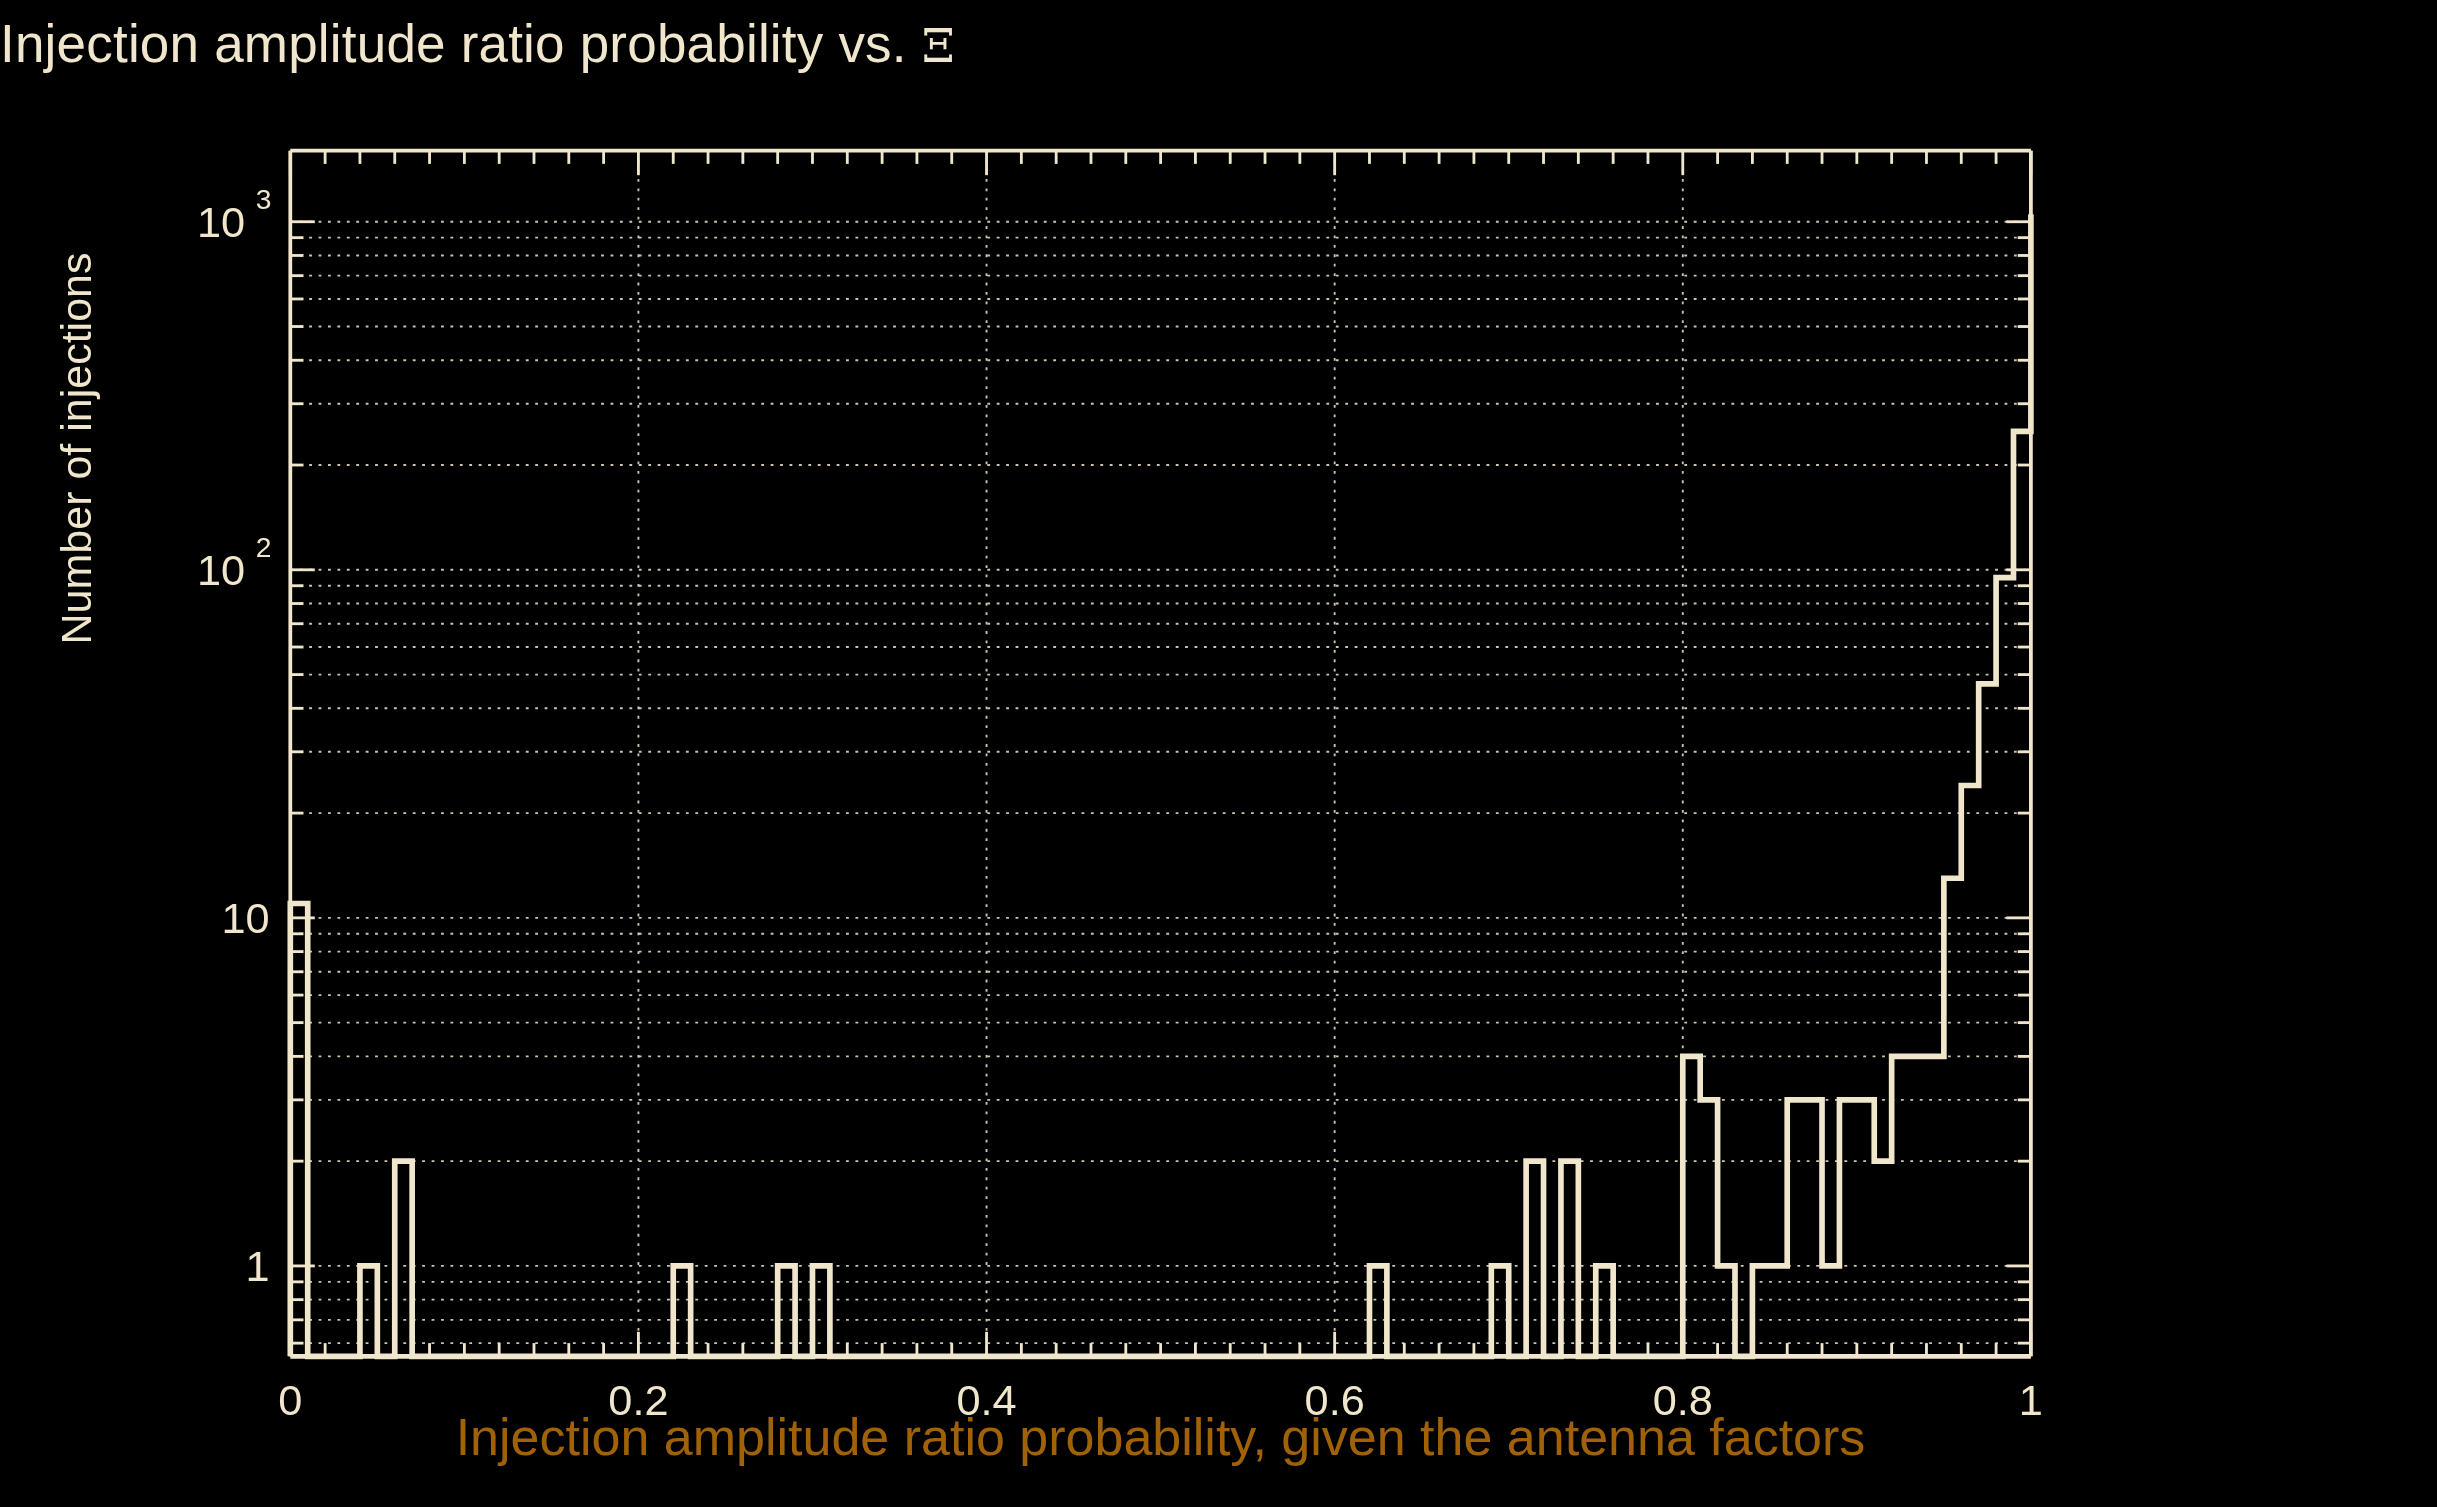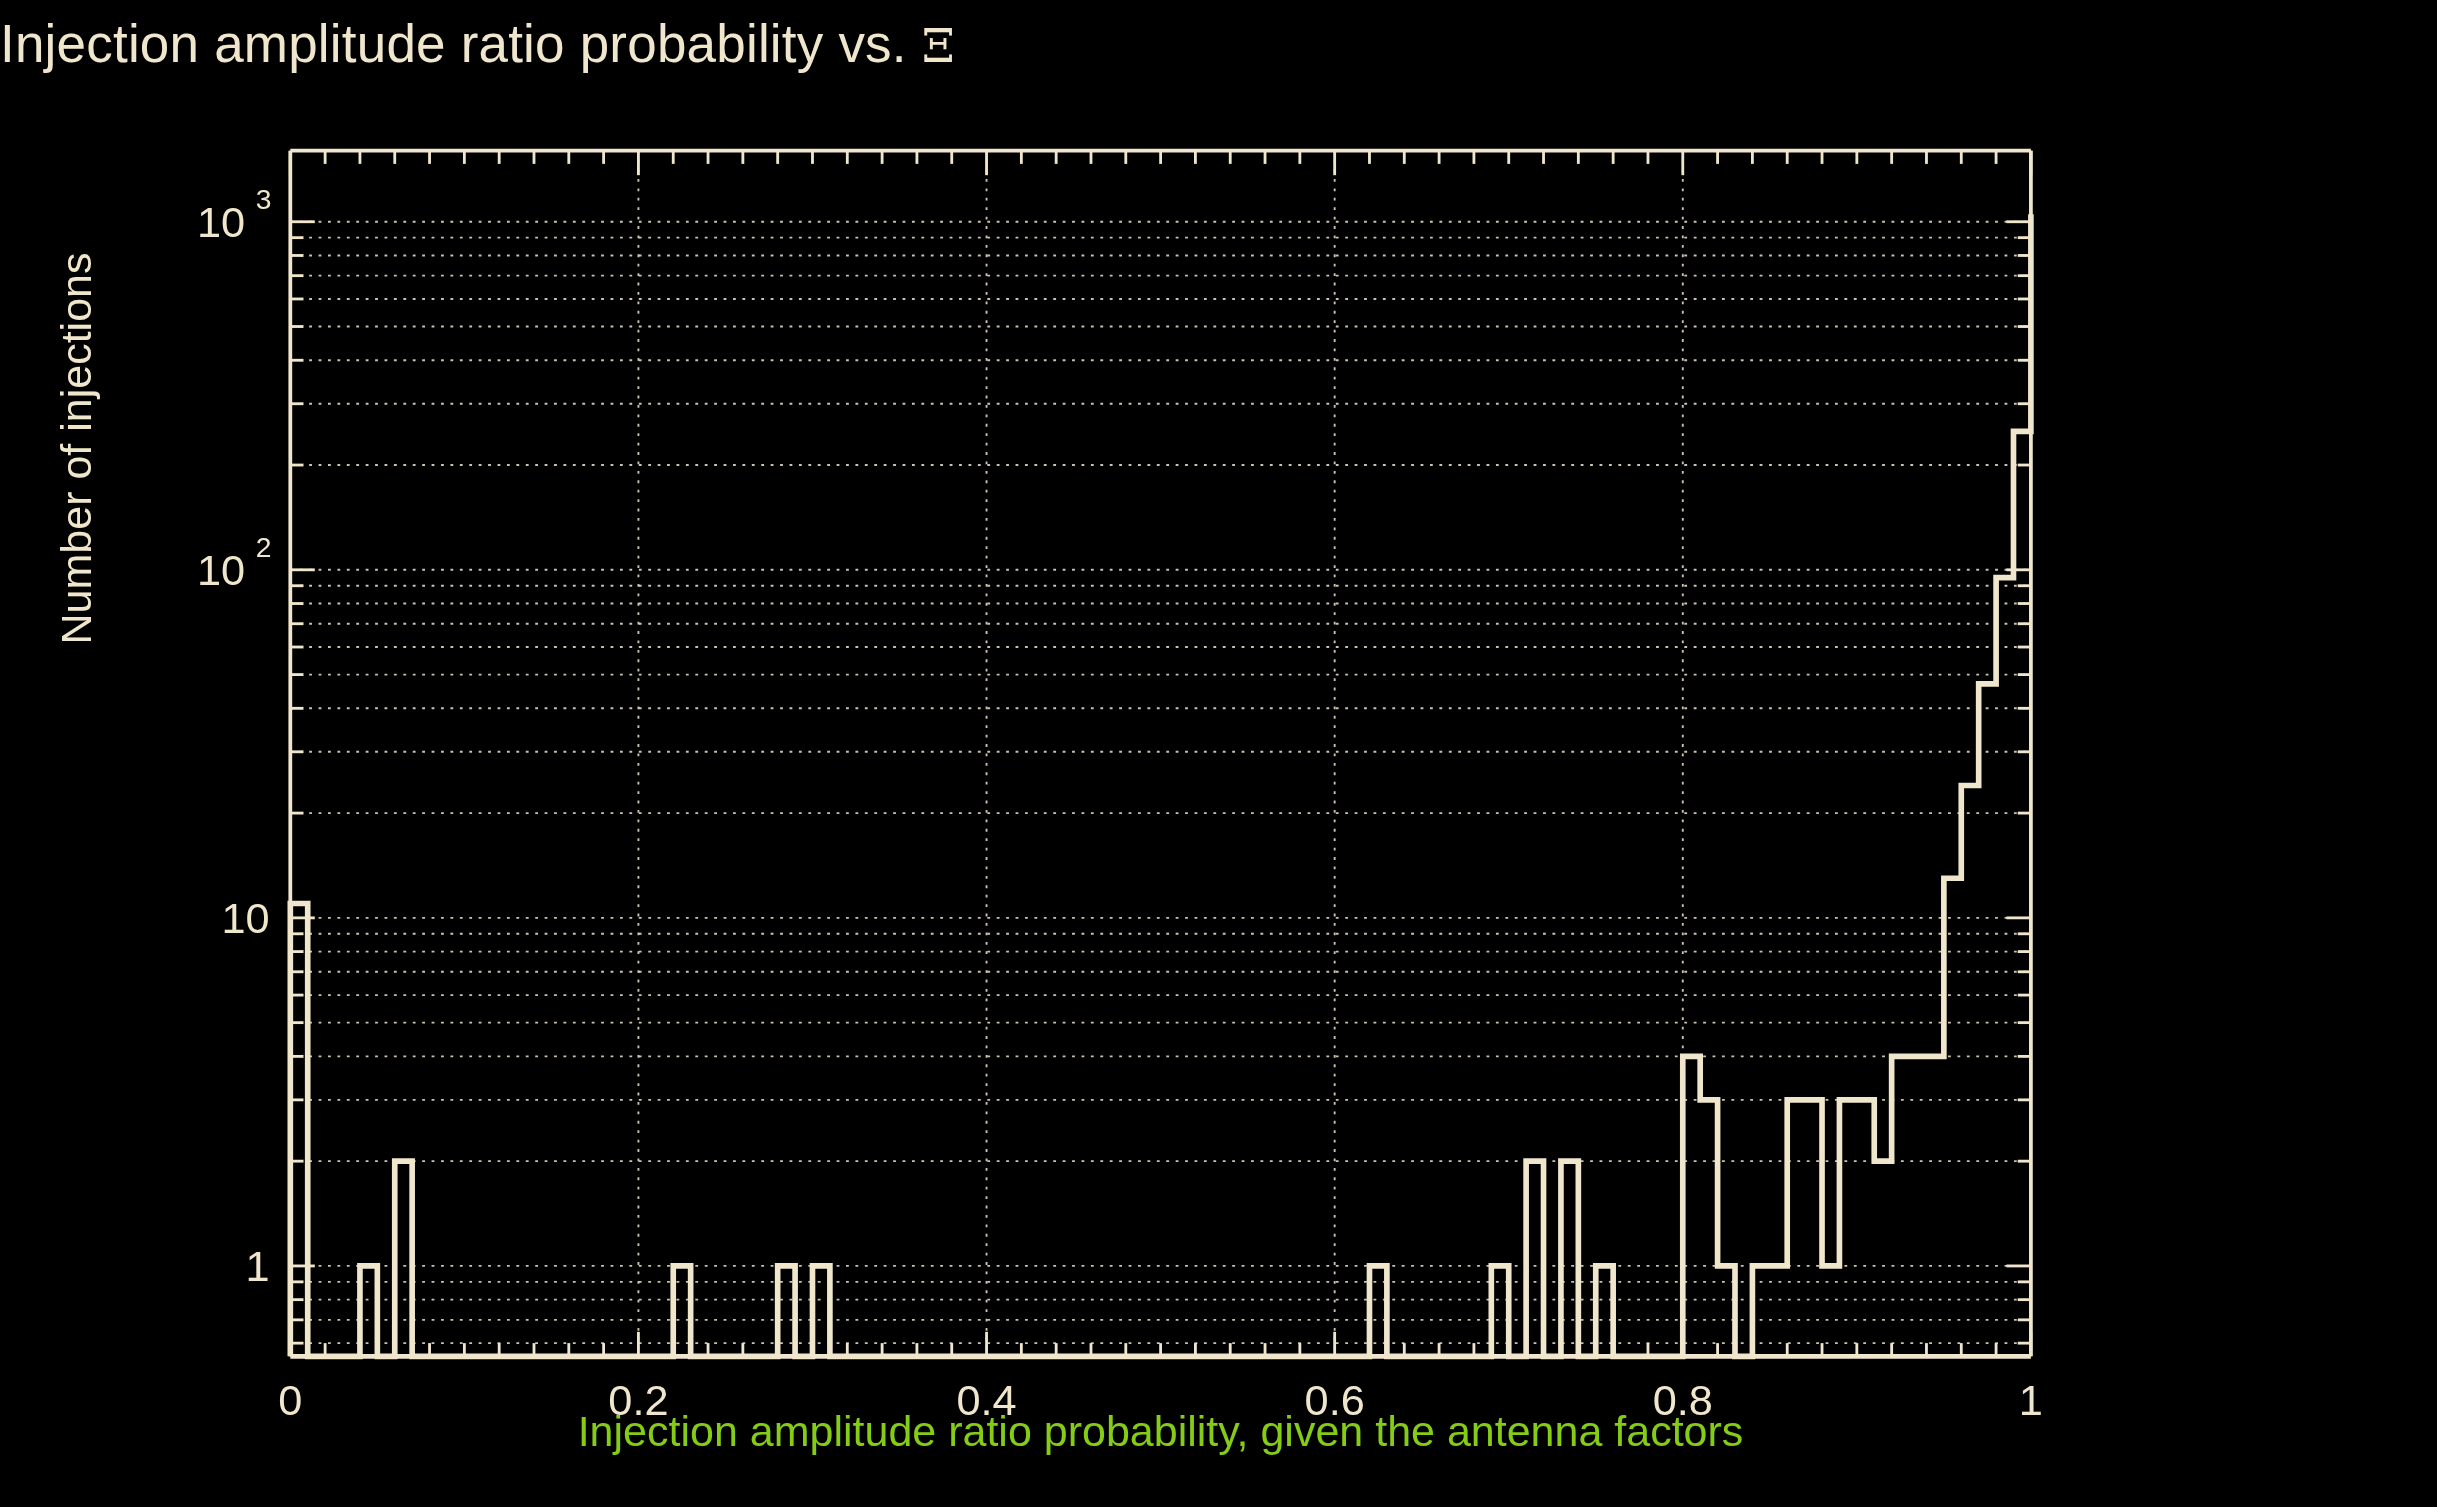--- a/index.html
+++ b/index.html
@@ -46,22 +46,22 @@
     transform: rotate(-90deg);
     transform-origin: 50% 50%;
     white-space: nowrap;
   }
   #xlabel {
     position: absolute;
     left: 290px;
     top: 1407px;
     width: 1741px;
     text-align: center;
-    color: #84cc16;
-    font-size: 43px;
+    color: #a16207;
+    font-size: 52px;
     white-space: nowrap;
   }
   svg#plot {
     position: absolute;
     left: 0;
     top: 0;
   }
   .ticklabel {
     fill: #f0e6cc;
     font-family: "Liberation Sans", sans-serif;

